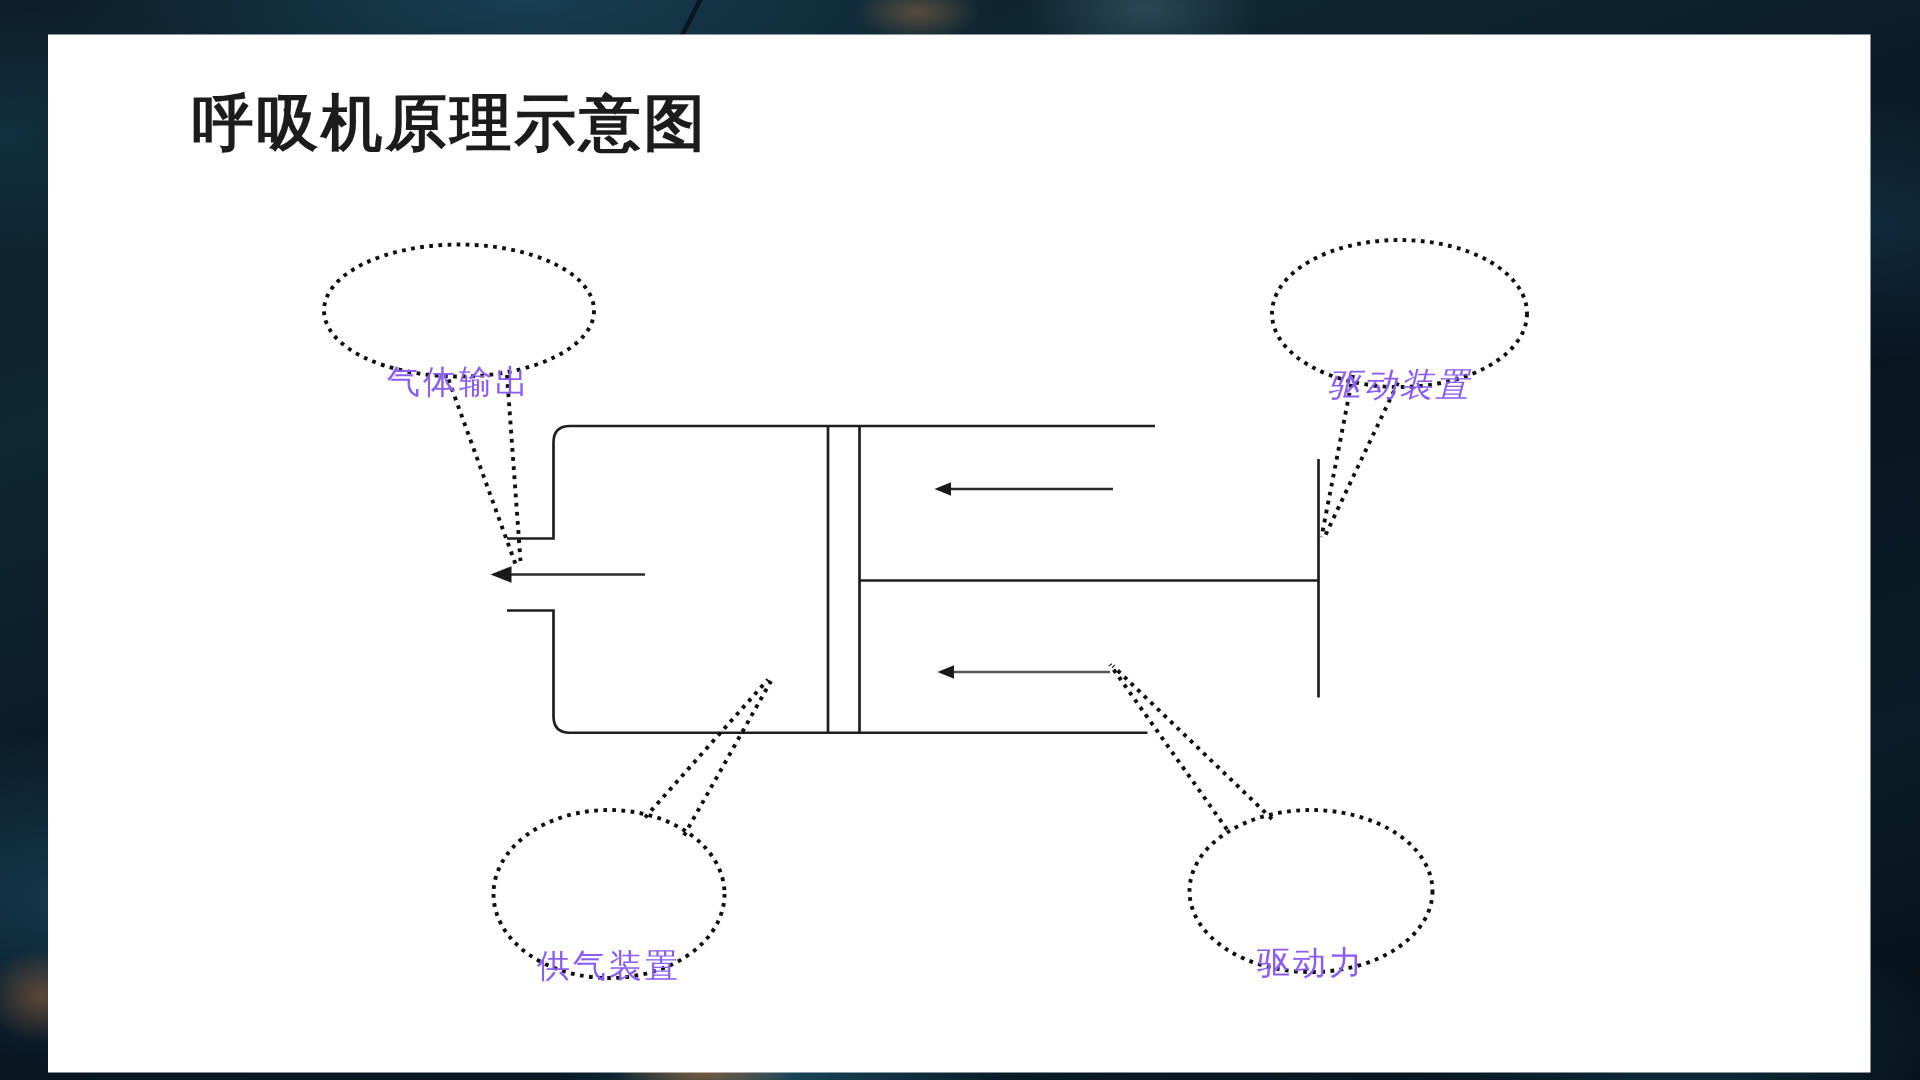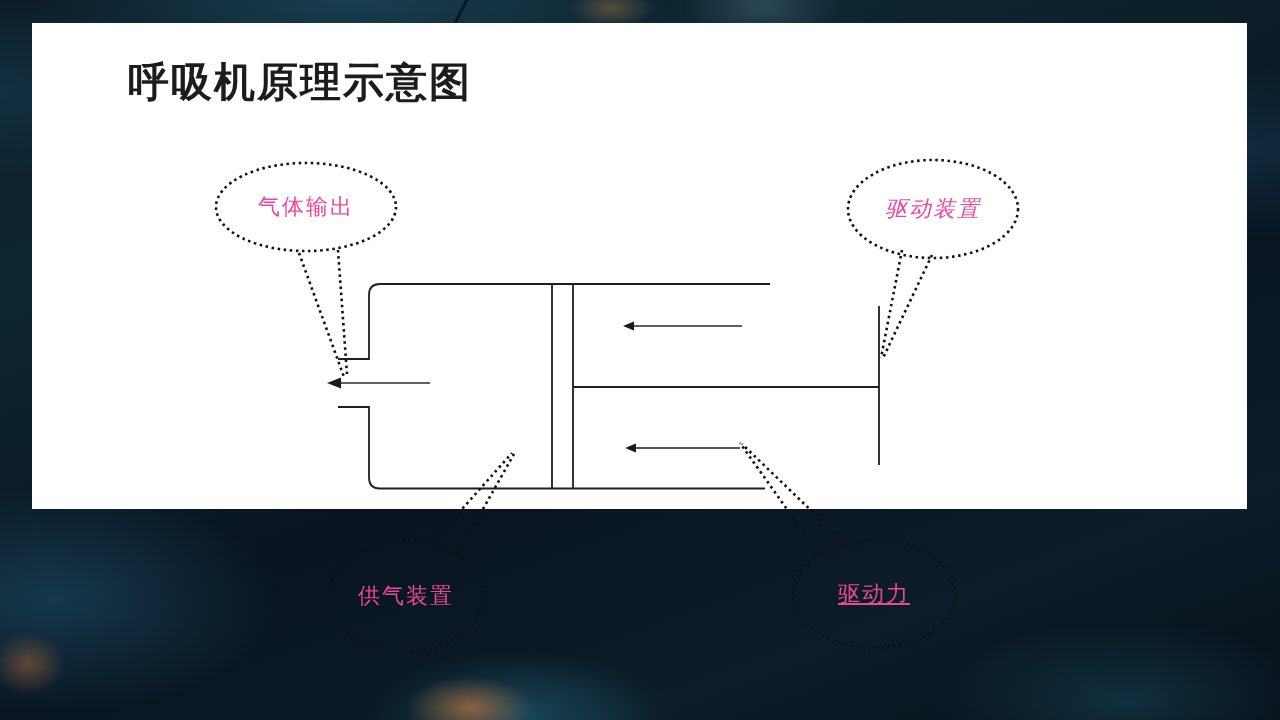--- a/index.html
+++ b/index.html
@@ -11,30 +11,30 @@
       radial-gradient(110px 55px at 762px 6px, rgba(120,155,175,.28), rgba(120,155,175,0) 72%),
       radial-gradient(200px 85px at 520px 716px, rgba(40,112,142,.50), rgba(40,112,142,0) 75%),
       radial-gradient(260px 110px at 1125px 702px, rgba(30,92,118,.38), rgba(30,92,118,0) 75%),
       radial-gradient(300px 150px at 55px 600px, rgba(36,98,128,.45), rgba(36,98,128,0) 75%),
       radial-gradient(420px 110px at 350px 0px, rgba(36,92,118,.50), rgba(36,92,118,0) 75%),
       radial-gradient(280px 120px at 1245px 150px, rgba(26,72,98,.40), rgba(26,72,98,0) 75%),
       radial-gradient(240px 120px at 0px 90px, rgba(28,76,100,.35), rgba(28,76,100,0) 75%),
       linear-gradient(160deg,#0c1d29 0%,#0e2733 25%,#081420 55%,#0b1d28 80%,#060e16 100%);}
   .cable{position:absolute;left:452px;top:-18px;width:3px;height:88px;
     background:#07121a;transform:rotate(27deg);opacity:.85;}
-  .slide{position:absolute;left:32px;top:23px;width:1215px;height:486px;background:#ffffff;}
+  .slide{position:absolute;left:32px;top:23px;width:1215px;height:692px;background:#ffffff;}
   .title{position:absolute;left:96px;top:32px;font-family:"Liberation Sans","DejaVu Sans",sans-serif;
     font-size:41px;font-weight:600;letter-spacing:2px;color:#1c1c1c;white-space:nowrap;}
   .callout-label{position:absolute;width:180px;text-align:center;
     font-family:"Liberation Serif","DejaVu Serif",serif;font-size:22px;letter-spacing:2px;
-    color:#ec4899;white-space:nowrap;}
+    color:#8b5cf6;white-space:nowrap;margin-top:48px;}
   .lbl-gas-output   {left:184px;top:169px;}
   .lbl-drive-device {left:811px;top:171px;font-style:italic;}
   .lbl-gas-supply   {left:284px;top:558px;}
-  .lbl-driving-force{left:752px;top:556px;text-decoration:underline;}
+  .lbl-driving-force{left:752px;top:556px;}
   svg.diagram{position:absolute;left:0;top:0;}
   .solid{stroke:#1f1f1f;stroke-width:1.8;fill:none;}
   .thin {stroke:#2b2b2b;stroke-width:1.6;fill:none;}
   .gray {stroke:#565656;stroke-width:1.8;fill:none;}
   .dot  {stroke:#101010;stroke-width:2.6;fill:none;stroke-dasharray:2.5 3.6;stroke-linecap:butt;}
   .head {fill:#1a1a1a;stroke:none;}
 </style>
 </head>
 <body>
 

